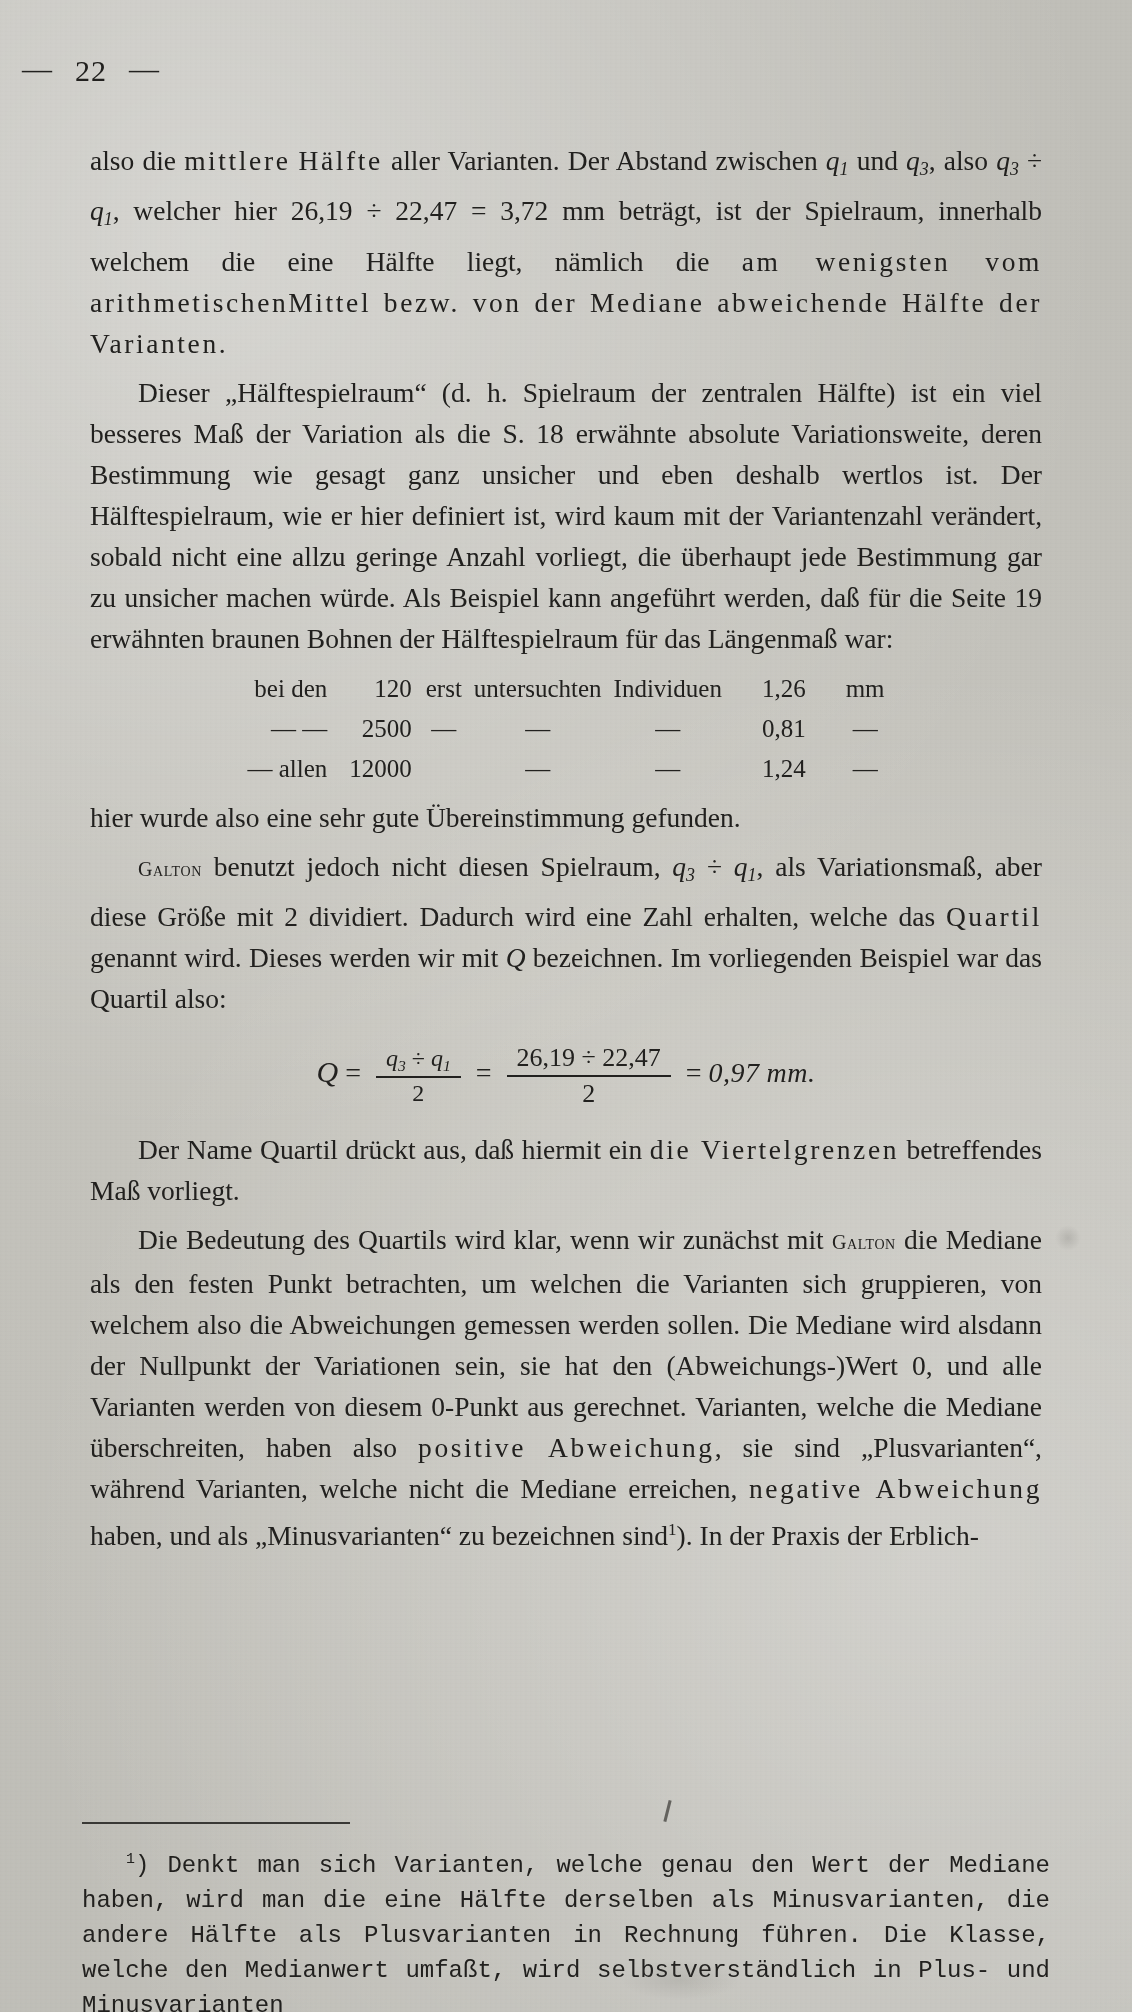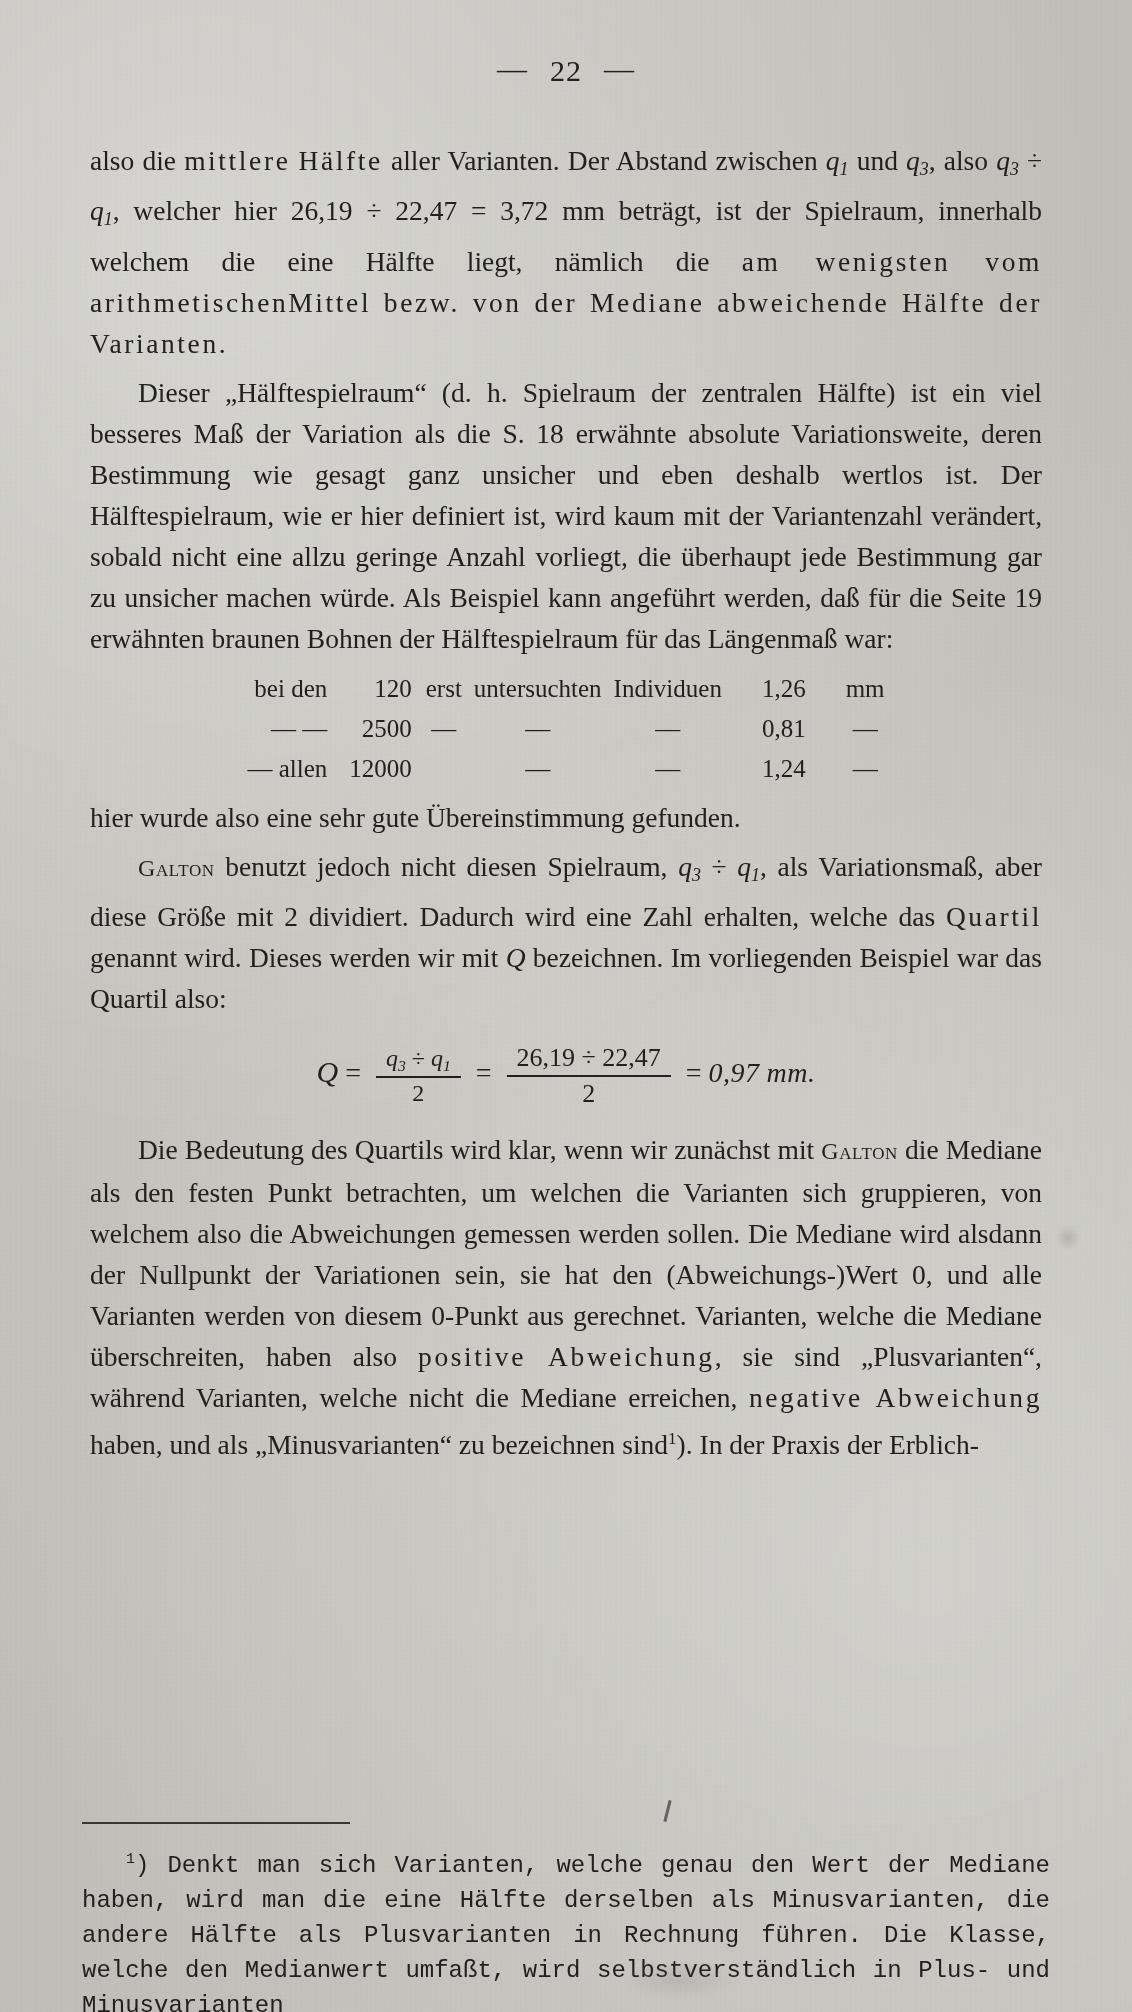--- a/index.html
+++ b/index.html
@@ -35,21 +35,20 @@
     left: 0;
     top: 0;
     width: 1132px;
     height: 2012px;
   }
   .folio {
     position: absolute;
     top: 52px;
     left: 0;
     width: 1132px;
-    text-align: center;
     font-size: 30px;
     letter-spacing: 1px;
   }
   .folio .dash {
     display: inline-block;
     margin: 0 22px;
     vertical-align: 2px;
   }
   .body {
     position: absolute;
@@ -59,21 +58,21 @@
   }
   p {
     margin: 8px;
     font-size: 27.5px;
     line-height: 41px;
     text-align: justify;
     text-justify: inter-word;
   }
   p.indent { text-indent: 48px; }
   .sp { letter-spacing: 2.6px; }
-  .sc { font-variant: small-caps; font-size: 24px; letter-spacing: 0.6px; }
+  .sc { font-variant: small-caps; font-size: 20px; letter-spacing: 0.6px; }
   sub {
     font-size: 0.65em;
     vertical-align: -0.3em;
     font-style: italic;
   }
   sup {
     font-size: 0.62em;
     vertical-align: 0.6em;
   }
   .ital { font-style: italic; }
@@ -232,20 +231,21 @@
         <span>=</span>
         <span class="frac">
           <span class="top">26,19 ÷ 22,47</span>
           <span class="bot">2</span>
         </span>
         <span>=</span>
         <span class="res">0,97</span>
         <span class="res">mm.</span>
       </div>
 
+      <p class="indent"><span>Der Name Quartil drückt aus, daß hiermit ein </span><span class="sp">die Viertelgrenzen</span><span> betreffendes Maß vorliegt.</span></p>
 
       <p class="indent"><span>Die Bedeutung des Quartils wird klar, wenn wir zunächst mit </span><span class="sc">Galton</span><span> die Mediane als den festen Punkt betrachten, um welchen die Varianten sich gruppieren, von welchem also die Abweichungen gemessen werden sollen.  Die Mediane wird alsdann der Nullpunkt der Variationen sein, sie hat den (Abweichungs-)Wert 0, und alle Varianten werden von diesem 0-Punkt aus gerechnet.  Varianten, welche die Mediane überschreiten, haben also </span><span class="sp">positive Abweichung</span><span>, sie sind „Plusvarianten“, während Varianten, welche nicht die Mediane erreichen, </span><span class="sp">negative Abweichung</span><span> haben, und als „Minusvarianten“ zu bezeichnen sind</span><sup>1</sup><span>).  In der Praxis der Erblich-</span></p>
 
     </div>
 
     <div class="rule"></div>
     <div class="tick"></div>
 
     <div class="footnote">
       <span class="fn-indent"><sup>1</sup><span>)</span><span> Denkt man sich Varianten, welche genau den Wert der Mediane haben, wird man die eine Hälfte derselben als Minusvarianten, die andere Hälfte als Plusvarianten in Rechnung führen.  Die Klasse, welche den Medianwert umfaßt, wird selbstverständlich in Plus- und Minusvarianten</span></span>

